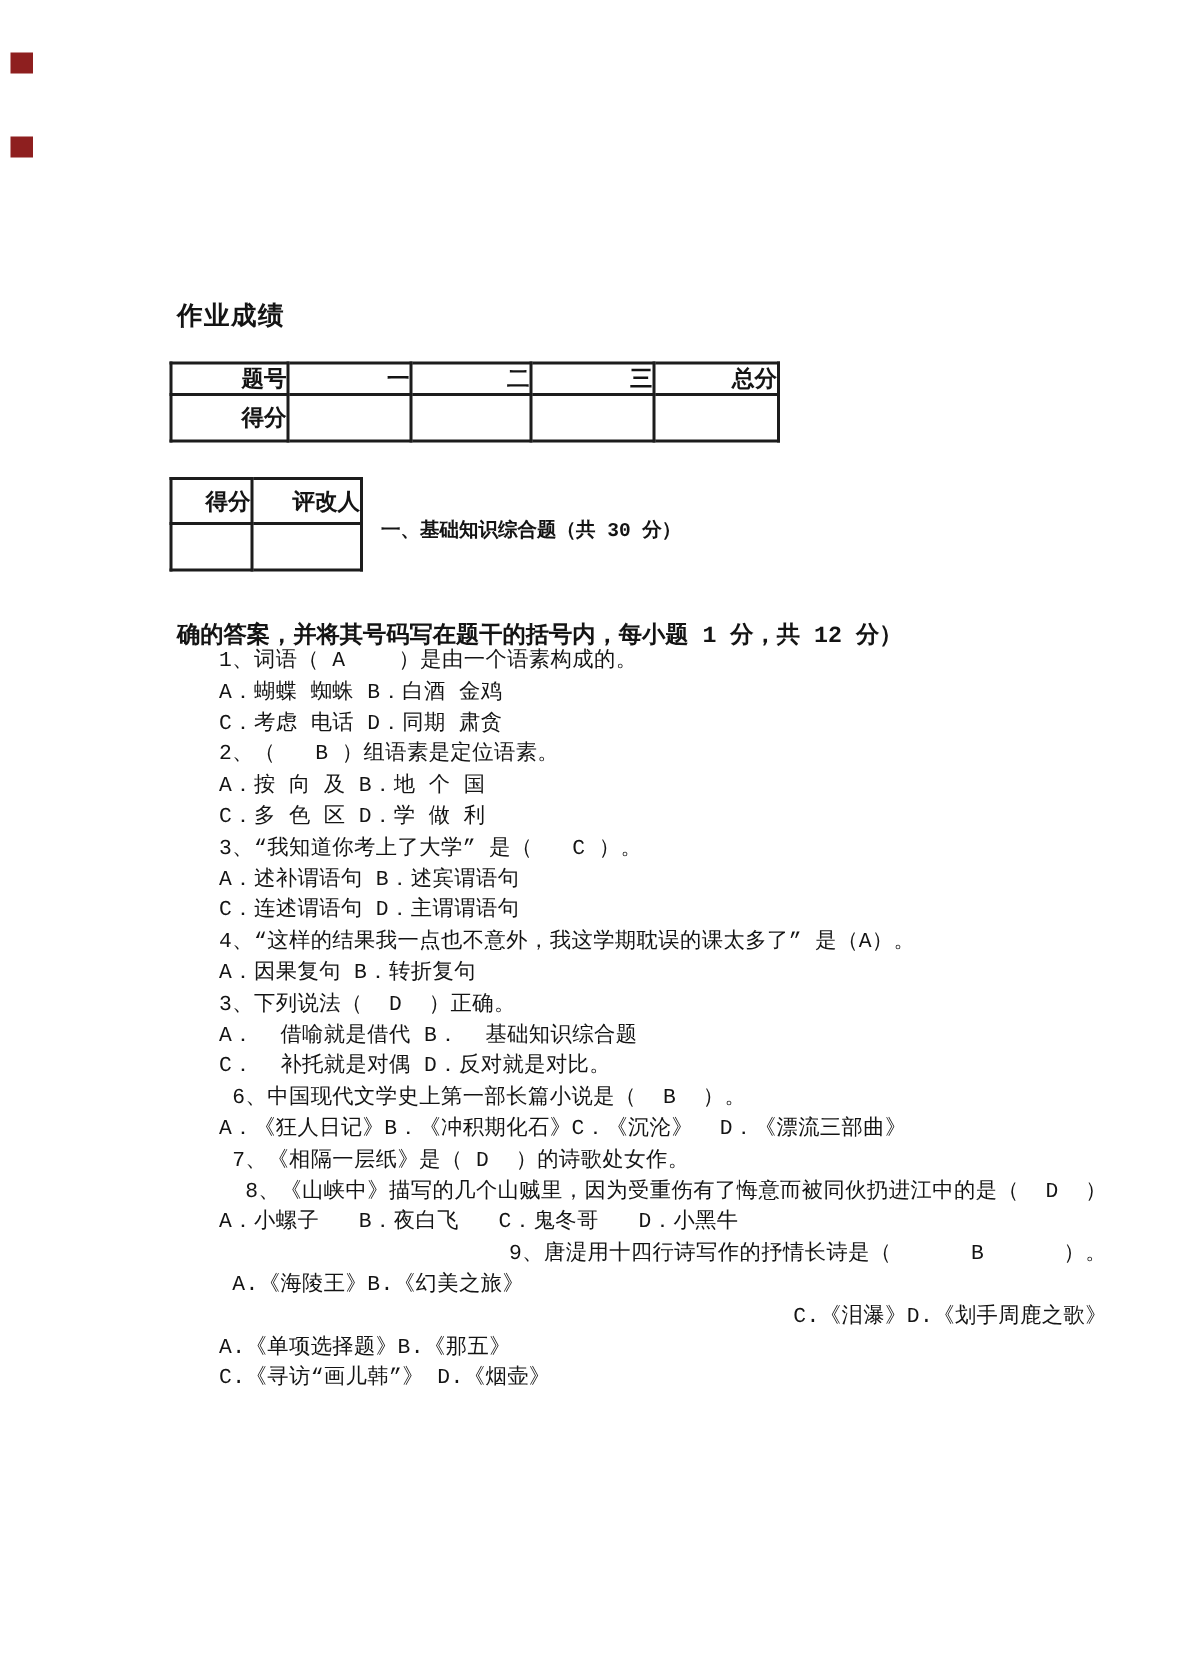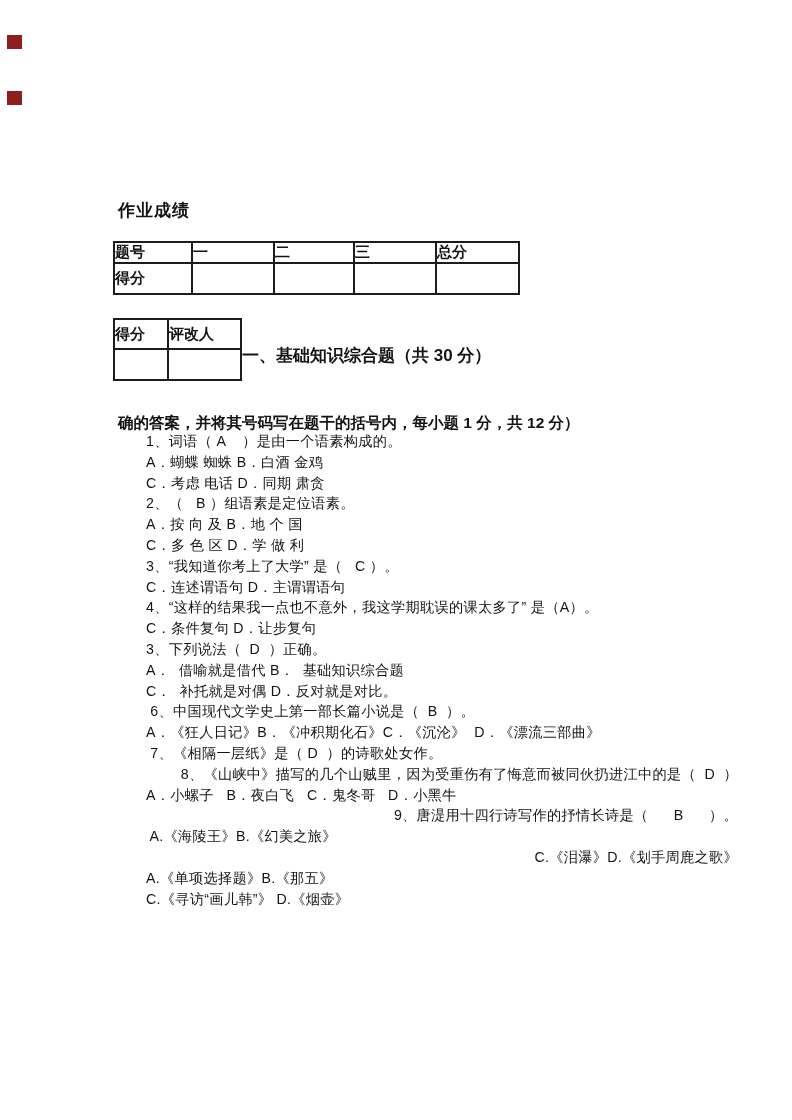--- a/index.html
+++ b/index.html
@@ -1,45 +1,45 @@
 <!DOCTYPE html>
 <html><head>
 <meta charset="utf-8">
 <style>
   html,body { margin:0; padding:0; background:#ffffff; }
   .page {
     position:relative; width:792px; height:1120px; background:#ffffff;
-    font-family:Liberation Sans, sans-serif; color:#141414;
+    font-family:Liberation Mono, monospace; color:#141414;
     overflow:hidden;
     border-radius:28px;
   }
   .stamp { position:absolute; left:7px; width:15px; height:14px; }
   .stamp.s1 { top:35px; }
   .stamp.s2 { top:91px; }
 
   .doc-title {
     position:absolute; left:118px; top:199px;
     font-size:17px; font-weight:700; letter-spacing:1px;
   }
 
   table { border-collapse:collapse; table-layout:fixed; }
   td {
-    border:2px solid #1c1c1c; text-align:left; vertical-align:middle;
+    border:2px solid #1c1c1c; text-align:right; vertical-align:middle;
     font-size:15px; font-weight:700; padding:0;
   }
   .score-table { position:absolute; left:113px; top:241px; width:405px; }
   .score-table .r1 td { height:19px; }
   .score-table .r2 td { height:29px; }
   .grader-table { position:absolute; left:113px; top:318px; width:127px; }
   .grader-table .r1 td { height:28px; }
   .grader-table .r2 td { height:29px; }
 
   .section-heading {
     position:absolute; left:242px; top:344px;
-    font-size:17px; font-weight:700; white-space:pre;
+    font-size:13px; font-weight:700; white-space:pre;padding-left:12px;
   }
   .intro-line {
     position:absolute; font-size:15.5px; font-weight:700; white-space:pre;
   }
   .intro-1 { left:227px; top:389px; }
   .intro-2 { left:118px; top:413px; }
 
   .q-lines { position:absolute; left:118px; top:431px; width:620px; }
   .qline {
     height:20.8px; line-height:20.8px; font-size:14.2px;
@@ -105,23 +105,24 @@
   <div class="intro-line intro-2">确的答案，并将其号码写在题干的括号内，每小题 1 分，共 12 分）</div>
 
   <div class="q-lines">
     <div class="qline">1、词语（ A    ）是由一个语素构成的。</div>
     <div class="qline">A．蝴蝶 蜘蛛 B．白酒 金鸡</div>
     <div class="qline">C．考虑 电话 D．同期 肃贪</div>
     <div class="qline">2、（   B ）组语素是定位语素。</div>
     <div class="qline">A．按 向 及 B．地 个 国</div>
     <div class="qline">C．多 色 区 D．学 做 利</div>
     <div class="qline">3、“我知道你考上了大学” 是（   C ）。</div>
+    <div class="qline">A．述补谓语句 B．述宾谓语句</div>
     <div class="qline">C．连述谓语句 D．主谓谓语句</div>
     <div class="qline">4、“这样的结果我一点也不意外，我这学期耽误的课太多了” 是（A）。</div>
-    <div class="qline">C．条件复句 D．让步复句</div>
+    <div class="qline">A．因果复句 B．转折复句</div>
     <div class="qline">3、下列说法（  D  ）正确。</div>
     <div class="qline">A．  借喻就是借代 B．  基础知识综合题</div>
     <div class="qline">C．  补托就是对偶 D．反对就是对比。</div>
     <div class="qline"> 6、中国现代文学史上第一部长篇小说是（  B  ）。</div>
     <div class="qline">A．《狂人日记》B．《冲积期化石》C．《沉沦》  D．《漂流三部曲》</div>
     <div class="qline"> 7、《相隔一层纸》是（ D  ）的诗歌处女作。</div>
     <div class="qline shift">8、《山峡中》描写的几个山贼里，因为受重伤有了悔意而被同伙扔进江中的是（  D  ）</div>
     <div class="qline">A．小螺子   B．夜白飞   C．鬼冬哥   D．小黑牛</div>
     <div class="qline shift">9、唐湜用十四行诗写作的抒情长诗是（      B      ）。</div>
     <div class="qline"> A.《海陵王》B.《幻美之旅》</div>

